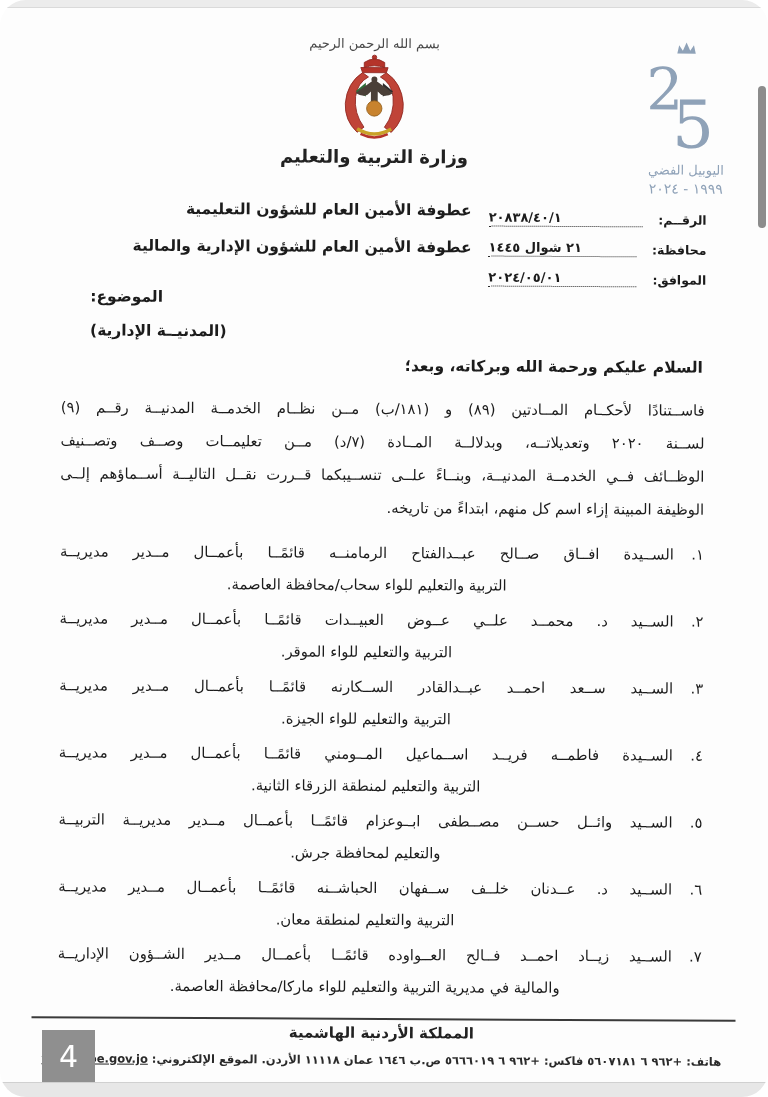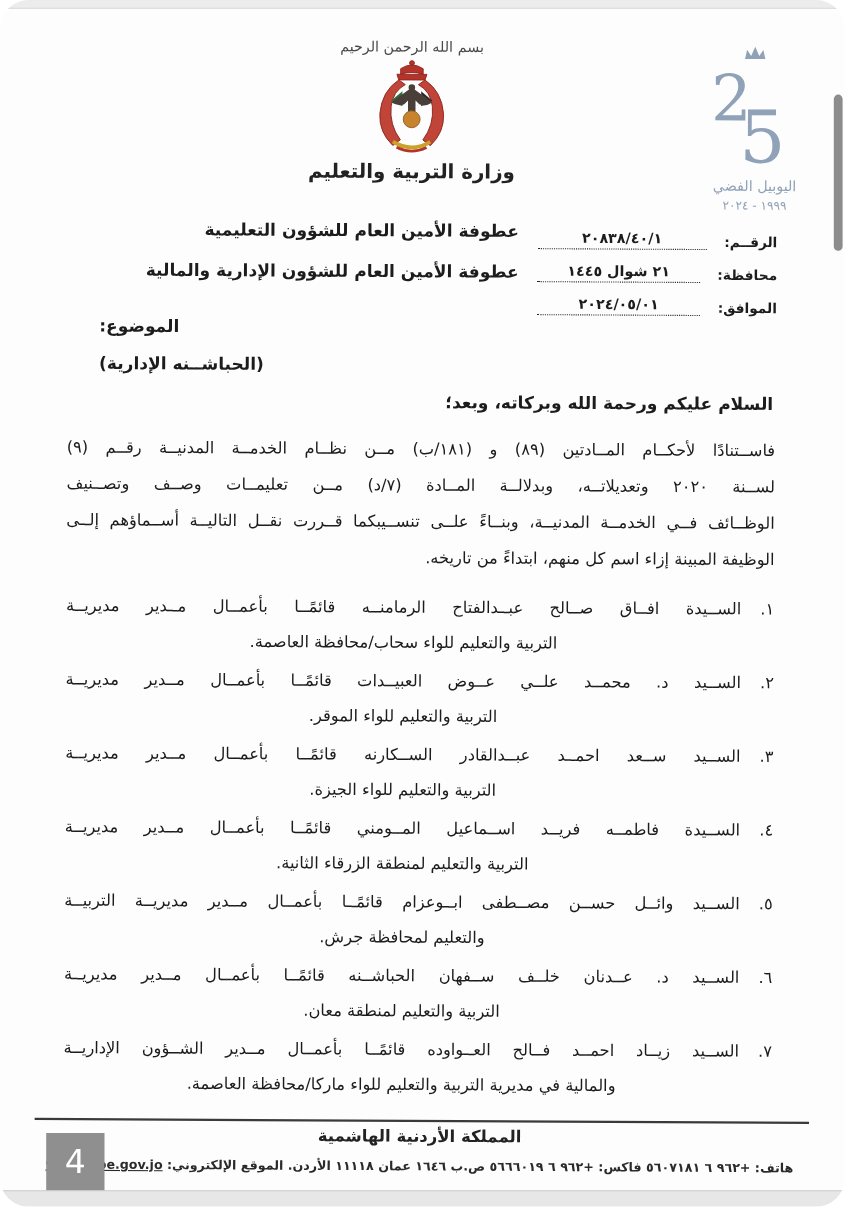--- a/index.html
+++ b/index.html
@@ -11,26 +11,26 @@
   #doc{position:absolute;top:0;left:0;width:768px;height:1097px;transform:rotate(0.3deg);transform-origin:384px 540px;color:#1c1c1c;}
   
   .bismillah{position:absolute;top:36px;left:0;width:744px;text-align:center;font-size:13px;color:#4a4a4a;}
   .emblem{position:absolute;top:54px;left:0;width:744px;text-align:center;}
   .ministry-name{position:absolute;top:146px;left:0;width:744px;text-align:center;font-size:18px;font-weight:bold;color:#222;}
   .jubilee{position:absolute;top:38px;right:28px;width:112px;text-align:center;color:#8fa2b8;}
   .jubilee .digits{position:relative;height:104px;}
   .jubilee .d2{position:absolute;top:2px;left:16px;font-family:"DejaVu Serif",serif;font-size:58px;line-height:1;}
   .jubilee .d5{position:absolute;top:34px;left:42px;font-family:"DejaVu Serif",serif;font-size:66px;line-height:1;}
   .jubilee .jub-title{font-size:13px;font-weight:normal;letter-spacing:0;}
-  .jubilee .jub-years{direction:rtl;font-size:11px;color:#8fa2b8;margin-top:3px;letter-spacing:1px;text-align:center;}
+  .jubilee .jub-years{direction:rtl;font-size:14px;color:#8fa2b8;margin-top:3px;letter-spacing:1px;text-align:center;}
   .recipients{position:absolute;top:192px;right:298px;direction:rtl;text-align:right;font-size:15.5px;font-weight:bold;line-height:37px;white-space:nowrap;}
   .ref-block{position:absolute;top:196px;right:63px;width:218px;direction:rtl;font-size:12.5px;}
   .ref-row{display:flex;align-items:flex-end;height:30px;}
   .ref-label{font-weight:bold;white-space:nowrap;padding-left:4px;margin-left:12px;}
-  .ref-value{flex:1;border-bottom:1.6px dotted #2a2a2a;text-align:center;font-weight:bold;font-size:13px;padding-bottom:1px;white-space:nowrap;margin-top:36px;}
+  .ref-value{flex:1;border-bottom:1.6px dotted #2a2a2a;text-align:left;font-weight:bold;font-size:13px;padding-bottom:1px;white-space:nowrap;margin-top:36px;}
   
   .subject{position:absolute;top:281px;left:60px;direction:rtl;text-align:left;font-size:15.5px;font-weight:bold;line-height:34px;margin-left:29px;}
   .salutation{position:absolute;top:357px;right:66px;direction:rtl;font-size:15.5px;font-weight:bold;}
   
   .body-par{position:absolute;top:392px;right:64px;left:60px;direction:rtl;font-size:14.8px;line-height:33px;}
   .jline{text-align:justify;text-align-last:justify;}
   .rline{text-align:right;}
   
   .list{position:absolute;top:537px;right:64px;left:60px;direction:rtl;font-size:14.8px;}
   .item{display:flex;margin-bottom:3px;}
@@ -102,21 +102,21 @@
         <span class="ref-value">٢١ شوال ١٤٤٥</span>
       </div>
       <div class="ref-row">
         <span class="ref-label">الموافق:</span>
         <span class="ref-value">٢٠٢٤/٠٥/٠١</span>
       </div>
     </div>
 
     <div class="subject">
       <div>الموضوع:</div>
-      <div>(الحباشــنه الإدارية)</div>
+      <div>(المدنيــة الإدارية)</div>
     </div>
 
     <div class="salutation">السلام عليكم ورحمة الله وبركاته، وبعد؛</div>
 
     <div class="body-par">
       <div class="jline">فاســتنادًا لأحكــام المــادتين (٨٩) و (١٨١/ب) مــن نظــام الخدمــة المدنيــة رقــم (٩)</div>
       <div class="jline">لســنة ٢٠٢٠ وتعديلاتــه، وبدلالــة المــادة (٧/د) مــن تعليمــات وصــف وتصــنيف</div>
       <div class="jline">الوظــائف فــي الخدمــة المدنيــة، وبنــاءً علــى تنســيبكما قــررت نقــل التاليــة أســماؤهم إلــى</div>
       <div class="rline">الوظيفة المبينة إزاء اسم كل منهم، ابتداءً من تاريخه.</div>
     </div>

